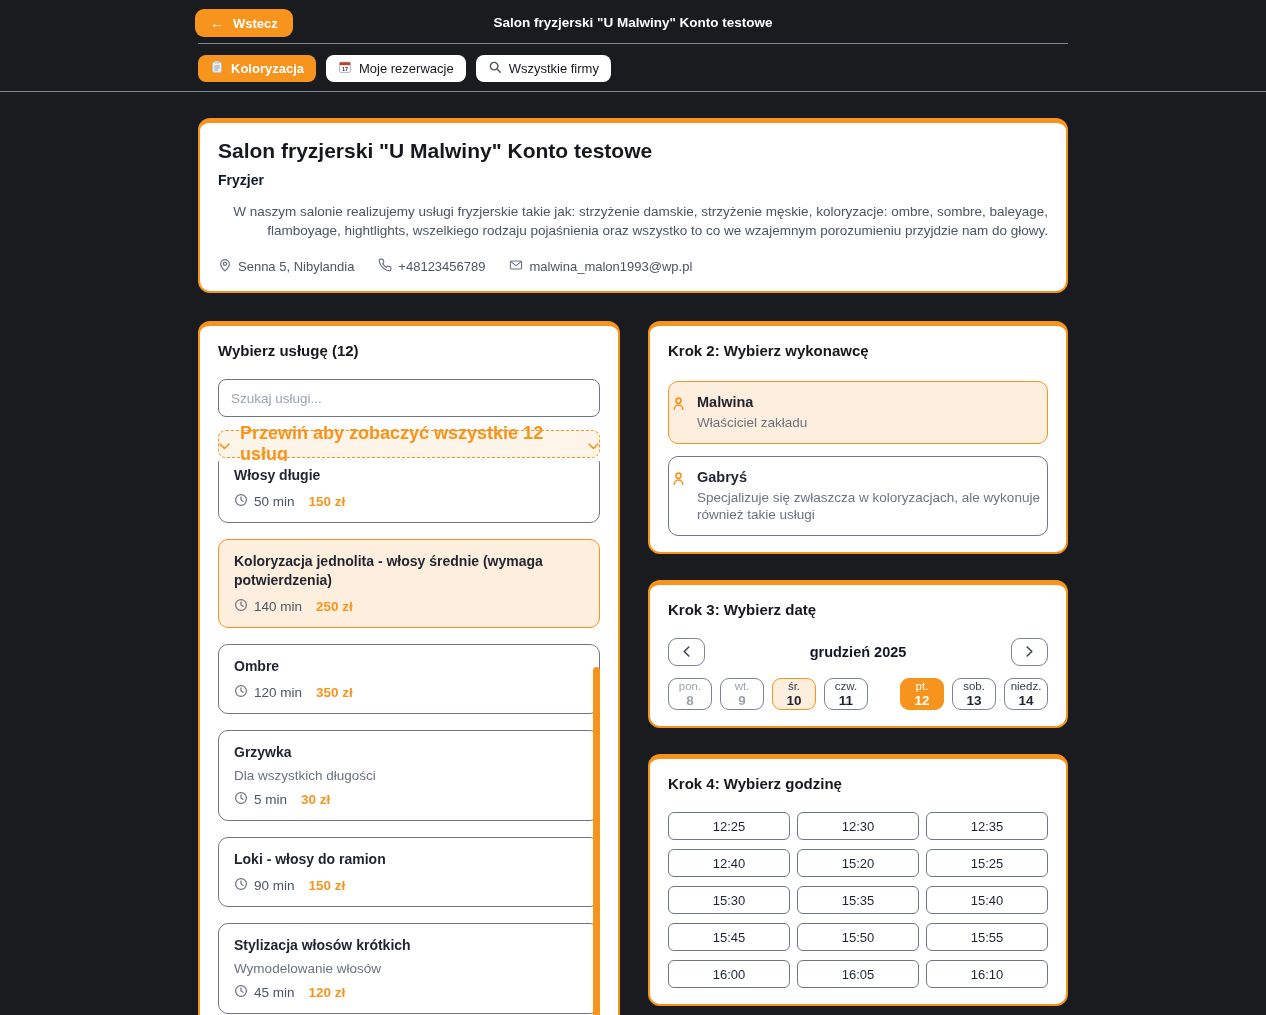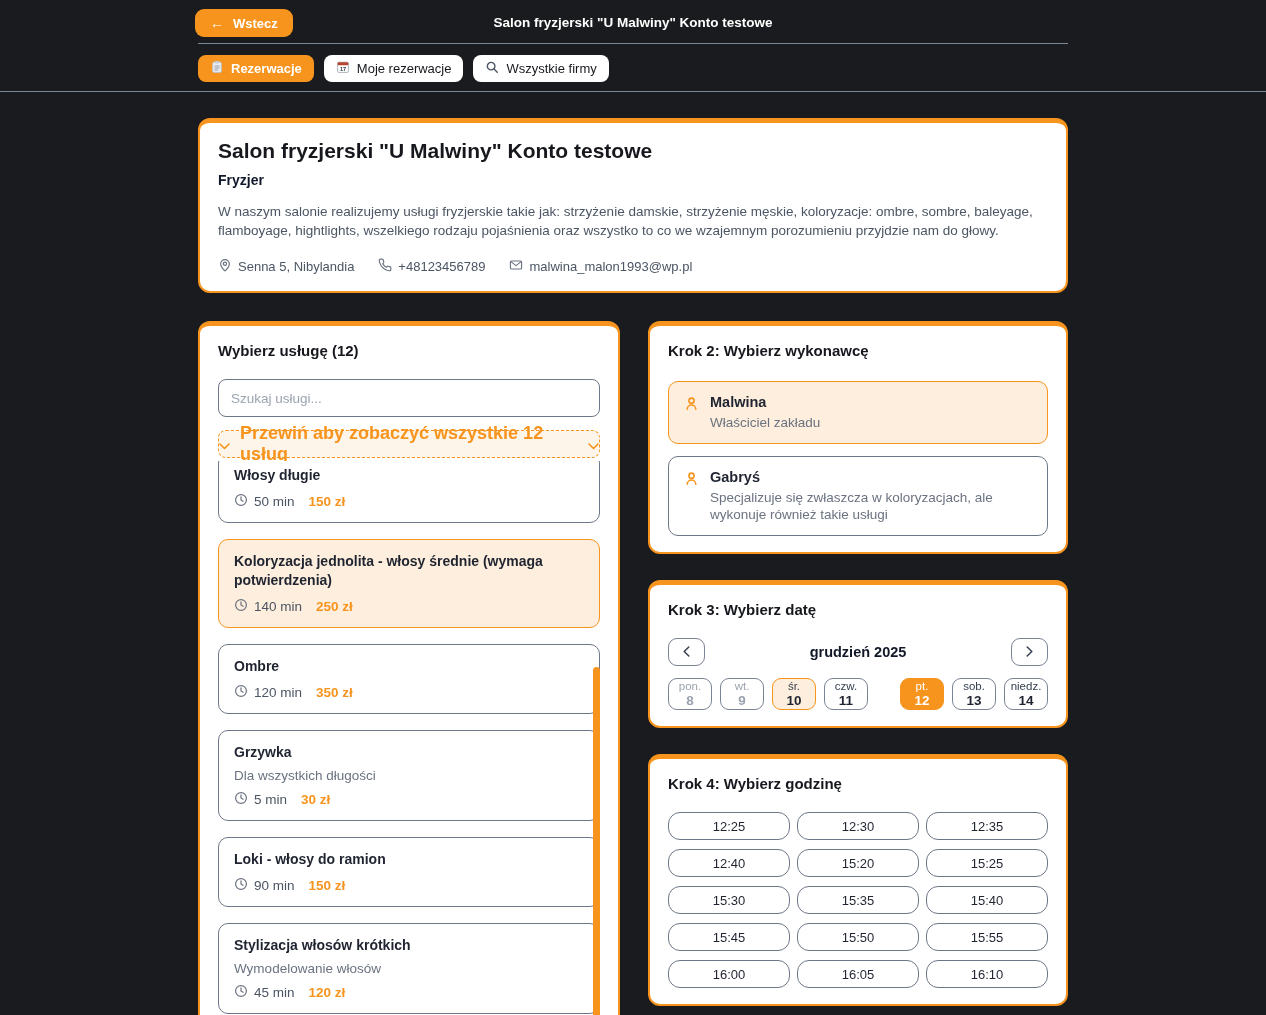--- a/index.html
+++ b/index.html
@@ -43,21 +43,21 @@
     border:2px solid #f7941e; border-top-width:5px;
     border-radius:12px;
     padding:16px 18px;
   }
   h1 { margin:0; font-size:21px; font-weight:700; color:#16181d; }
   h2 { margin:0; font-size:15px; font-weight:700; color:#16181d; }
 
   
   .salon-card { margin-top:26px; }
   .salon-cat { margin-top:9px; color:#0f172a; font-size:14px; font-weight:600; }
-  .salon-desc { margin:14px 0 0; font-size:13.5px; line-height:19px; color:#4b5563; }
+  .salon-desc { margin:14px 0 0; font-size:13.5px; line-height:19px; color:#4b5563;text-align:right; }
   .salon-contact { margin-top:18px; display:flex; gap:24px; font-size:13px; color:#4b5563; }
   .c-item { display:flex; align-items:center; gap:6px; }
   .c-item svg { flex:none; }
 
   
   .main-grid { display:flex; gap:28px; margin-top:28px; align-items:flex-start; }
   .col-left { width:422px; flex:none; height:780px; }
   .col-right { flex:1; }
   .col-right .card + .card { margin-top:26px; }
 
@@ -89,21 +89,21 @@
   .scroll-thumb {
     position:absolute; top:206px; right:0; width:7px; height:420px;
     background:#f7941e; border-radius:4px;
   }
 
   
   .workers { margin-top:22px; }
   .worker {
     display:flex; gap:11px; align-items:flex-start;
     background:#fff; border:1.5px solid #6e7787; border-radius:10px;
-    padding:12px 15px; cursor:pointer;
+    padding:12px 2px; cursor:pointer;
   }
   .worker + .worker { margin-top:12px; }
   .worker.selected { background:#fdeedd; border-color:#f7941e; }
   .worker svg { flex:none; margin-top:2px; }
   .w-name { font-size:14.5px; font-weight:700; color:#1f2430; }
   .w-desc { margin-top:4px; font-size:13.5px; line-height:17px; color:#6b7280; }
 
   
   .cal-nav { margin-top:20px; display:flex; align-items:center; justify-content:space-between; }
   .nav-btn {
@@ -123,21 +123,21 @@
   .dnum { margin-top:1px; font-size:13.5px; font-weight:700; color:#1f2430; }
   .day.disabled .dow, .day.disabled .dnum { color:#9ca3af; }
   .day.today { background:#fdeedd; border-color:#f7941e; }
   .day.selected { background:#f7941e; border-color:#f7941e;margin-left:24px; }
   .day.selected .dow, .day.selected .dnum { color:#fff; }
 
   
   .times { margin-top:20px; display:grid; grid-template-columns:repeat(3,1fr); gap:9px 7px; }
   .time {
     height:28px; background:#fff;
-    border:1.2px solid #6e7787; border-radius:12px;
+    border:1.2px solid #6e7787; border-radius:6px;
     font-size:13px; color:#1f2430; font-family:inherit; cursor:pointer;
   }
 </style>
 </head>
 <body>
 
 <header>
   <div class="container hdr-top">
     <button class="back-btn">
       <span class="back-arrow">←</span>
@@ -147,21 +147,21 @@
   </div>
   <div class="container hdr-tabs">
     <button class="tab active">
       <span><svg width="14" height="14" viewBox="0 0 14 14">
             <rect x="2.6" y="2.2" width="8.8" height="10.2" rx="1.4" fill="#eceef2" stroke="#b9bfca" stroke-width="0.8"></rect>
             <rect x="4.6" y="1" width="4.8" height="2.4" rx="0.8" fill="#c7ccd6"></rect>
             <line x1="4.4" y1="6" x2="9.6" y2="6" stroke="#8a92a0" stroke-width="0.9"></line>
             <line x1="4.4" y1="8" x2="9.6" y2="8" stroke="#8a92a0" stroke-width="0.9"></line>
             <line x1="4.4" y1="10" x2="8" y2="10" stroke="#8a92a0" stroke-width="0.9"></line>
           </svg></span>
-      <span>Rezerwacje</span>
+      <span>Koloryzacja</span>
     </button>
     <button class="tab">
       <span><svg width="14" height="14" viewBox="0 0 14 14">
             <rect x="1.6" y="2.2" width="10.8" height="10.2" rx="1.2" fill="#fff" stroke="#9aa1ad" stroke-width="0.8"></rect>
             <rect x="1.6" y="2.2" width="10.8" height="3" rx="1.2" fill="#b8452f"></rect>
             <text x="7" y="10.6" font-size="5.6" font-weight="bold" fill="#33363c" text-anchor="middle" font-family="Liberation Sans, sans-serif">17</text>
           </svg></span>
       <span>Moje rezerwacje</span>
     </button>
     <button class="tab">

